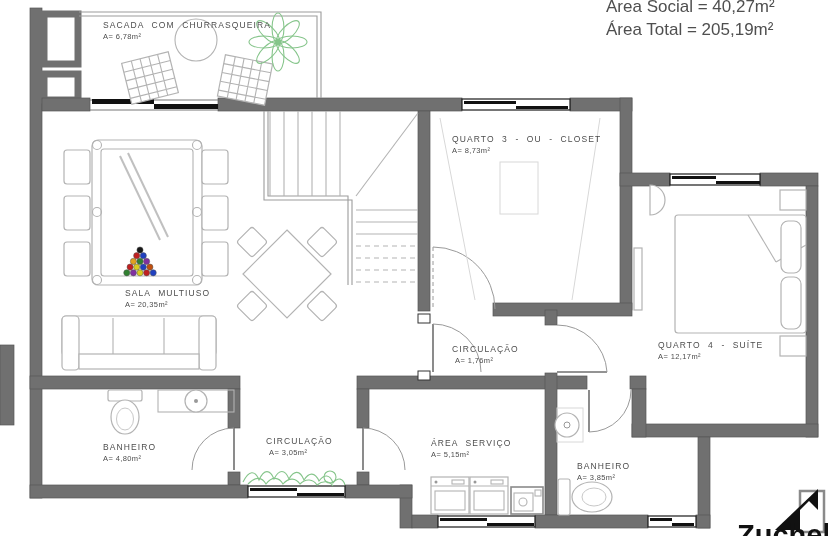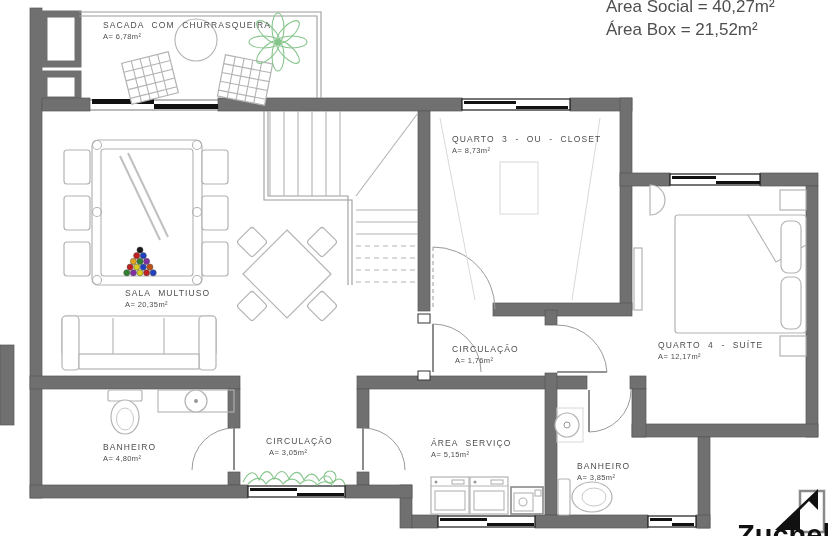--- a/index.html
+++ b/index.html
@@ -321,16 +321,16 @@
   <g>
     <rect x="800" y="491" width="24" height="41" fill="#fff" stroke="#8a8a8a" stroke-width="2.5"></rect>
     <polygon points="775,530 818,489 818,530" fill="#111"></polygon>
     <polygon points="800,530 800,510 809,501 818,510 818,530" fill="#fff"></polygon>
     <text class="wordmark" x="737" y="545">Zuchel</text>
   </g>
 </svg>
 
   <div class="info">
     <div>Área Social = 40,27m²</div>
-    <div>Área Box = 21,52m²</div>
+    <div>Área Total = 205,19m²</div>
   </div>
 
 </div>
 
 </body></html>

